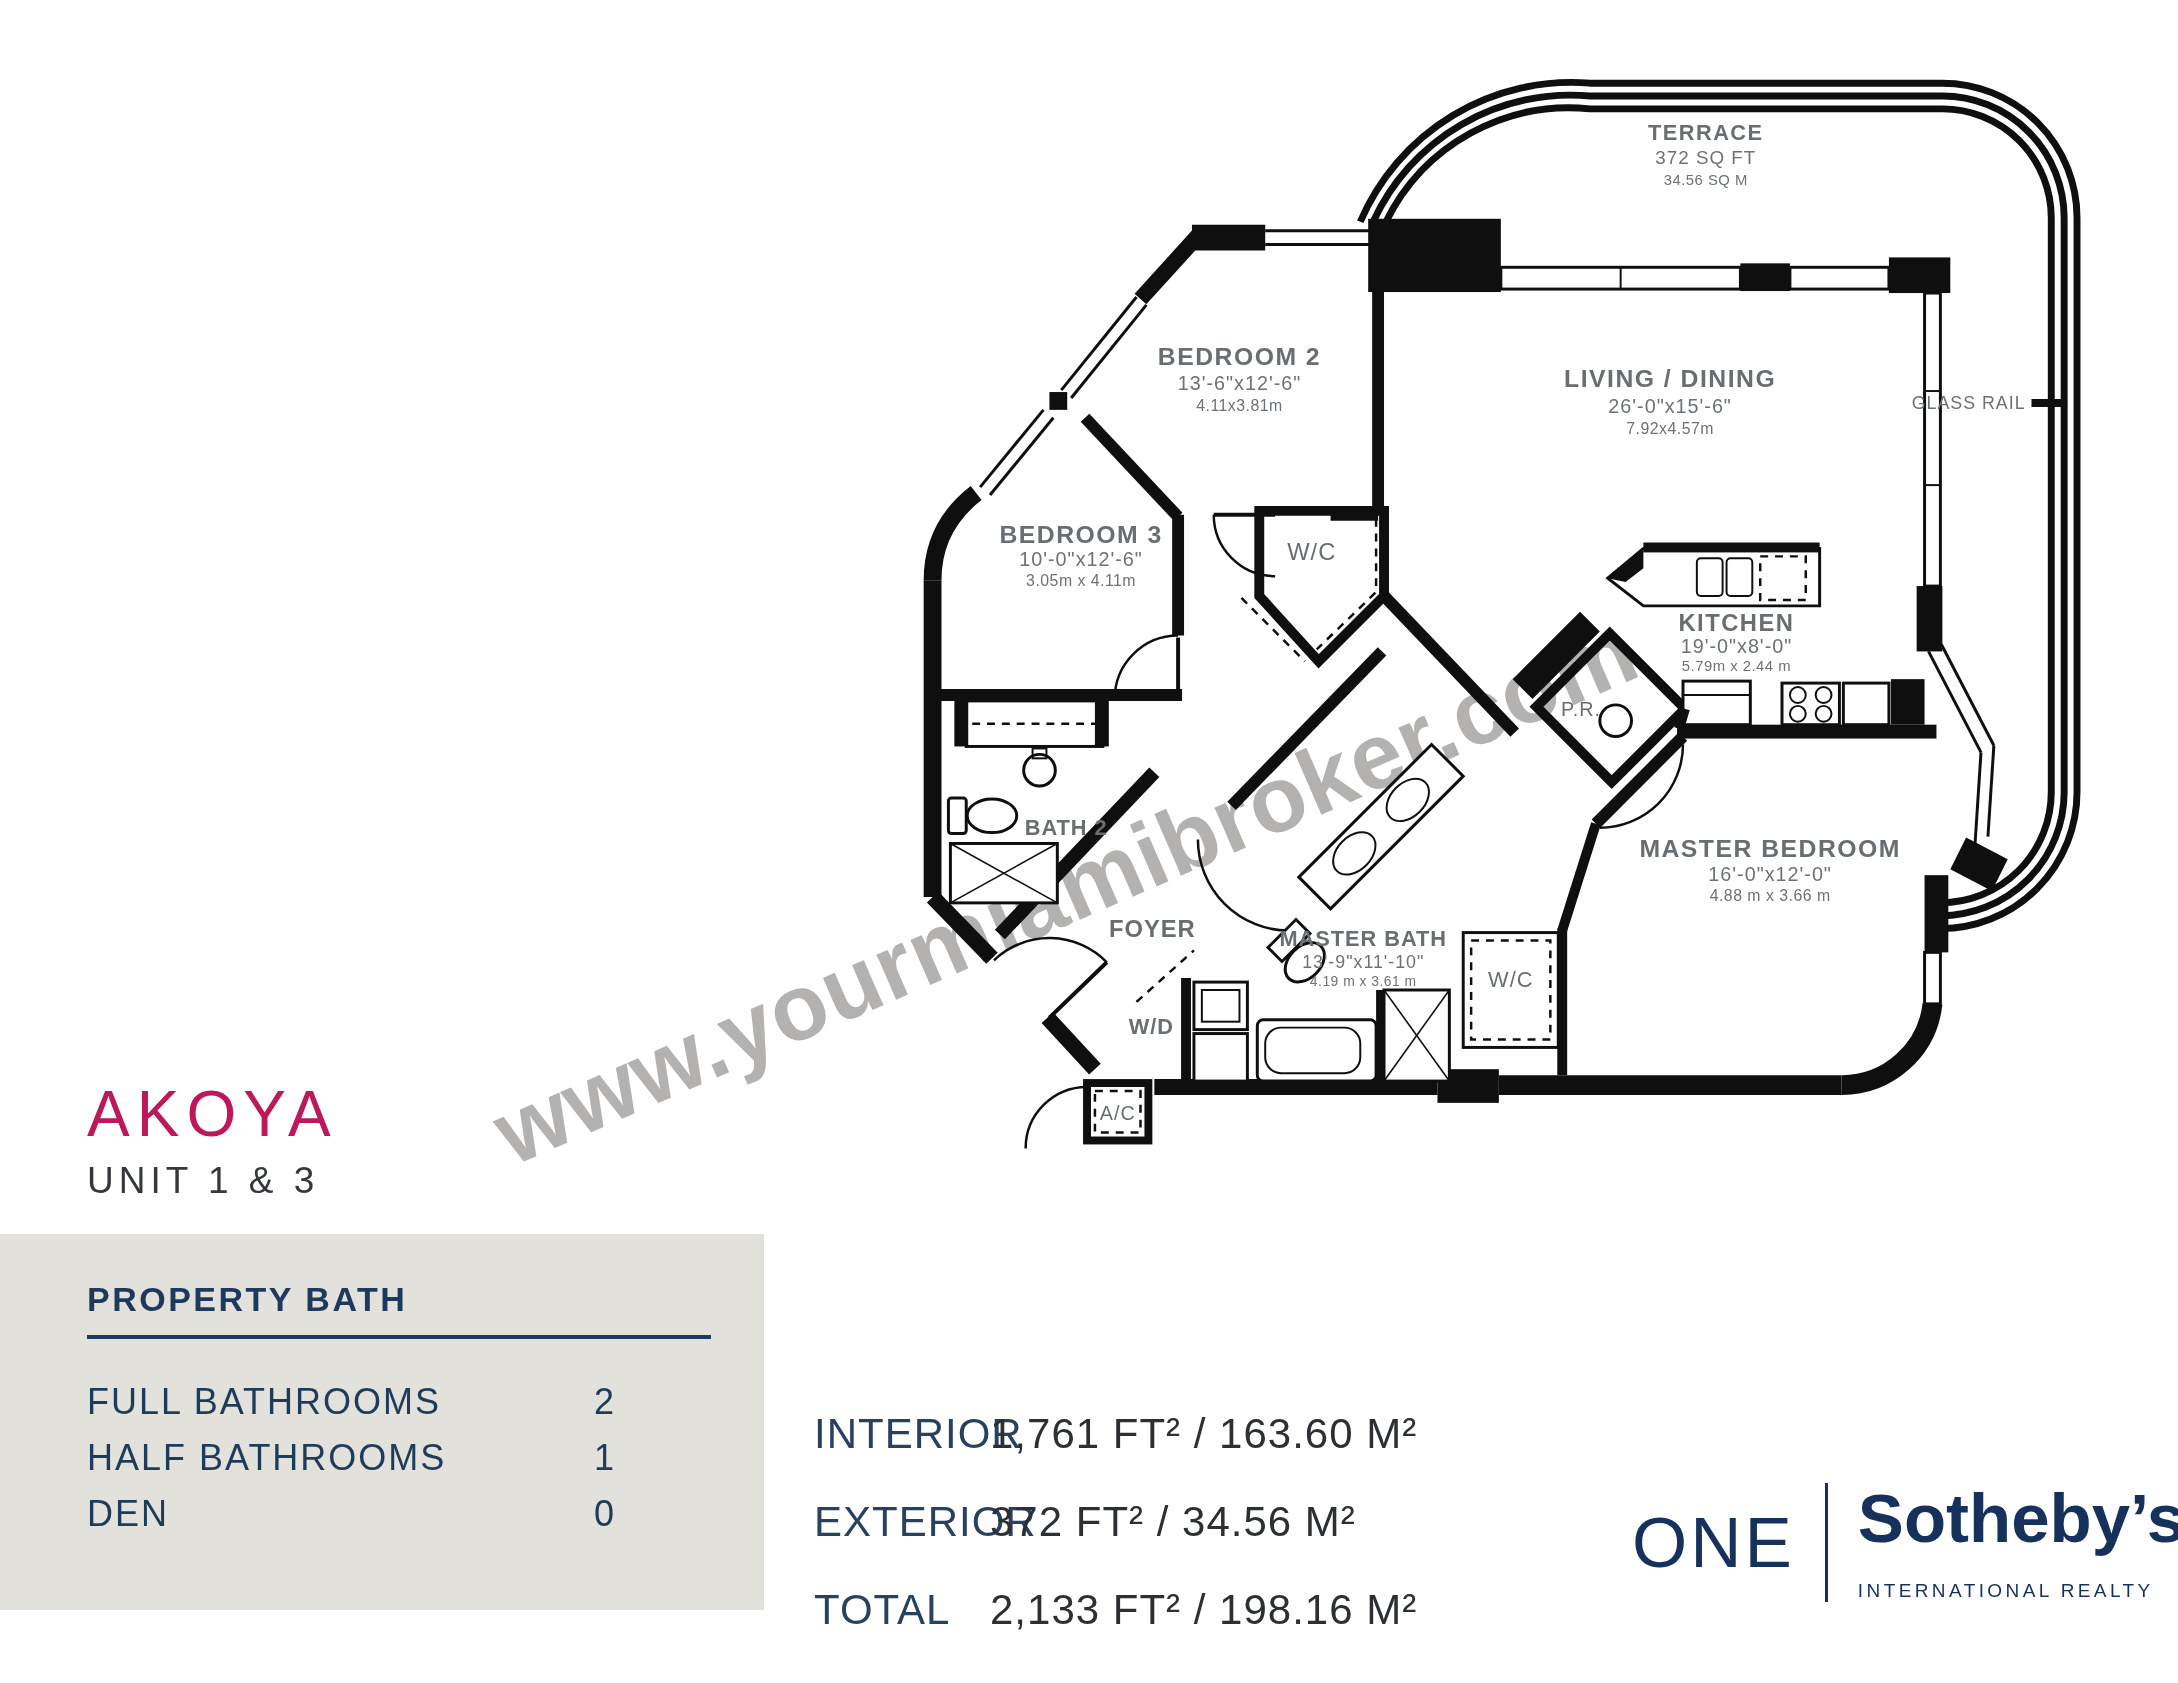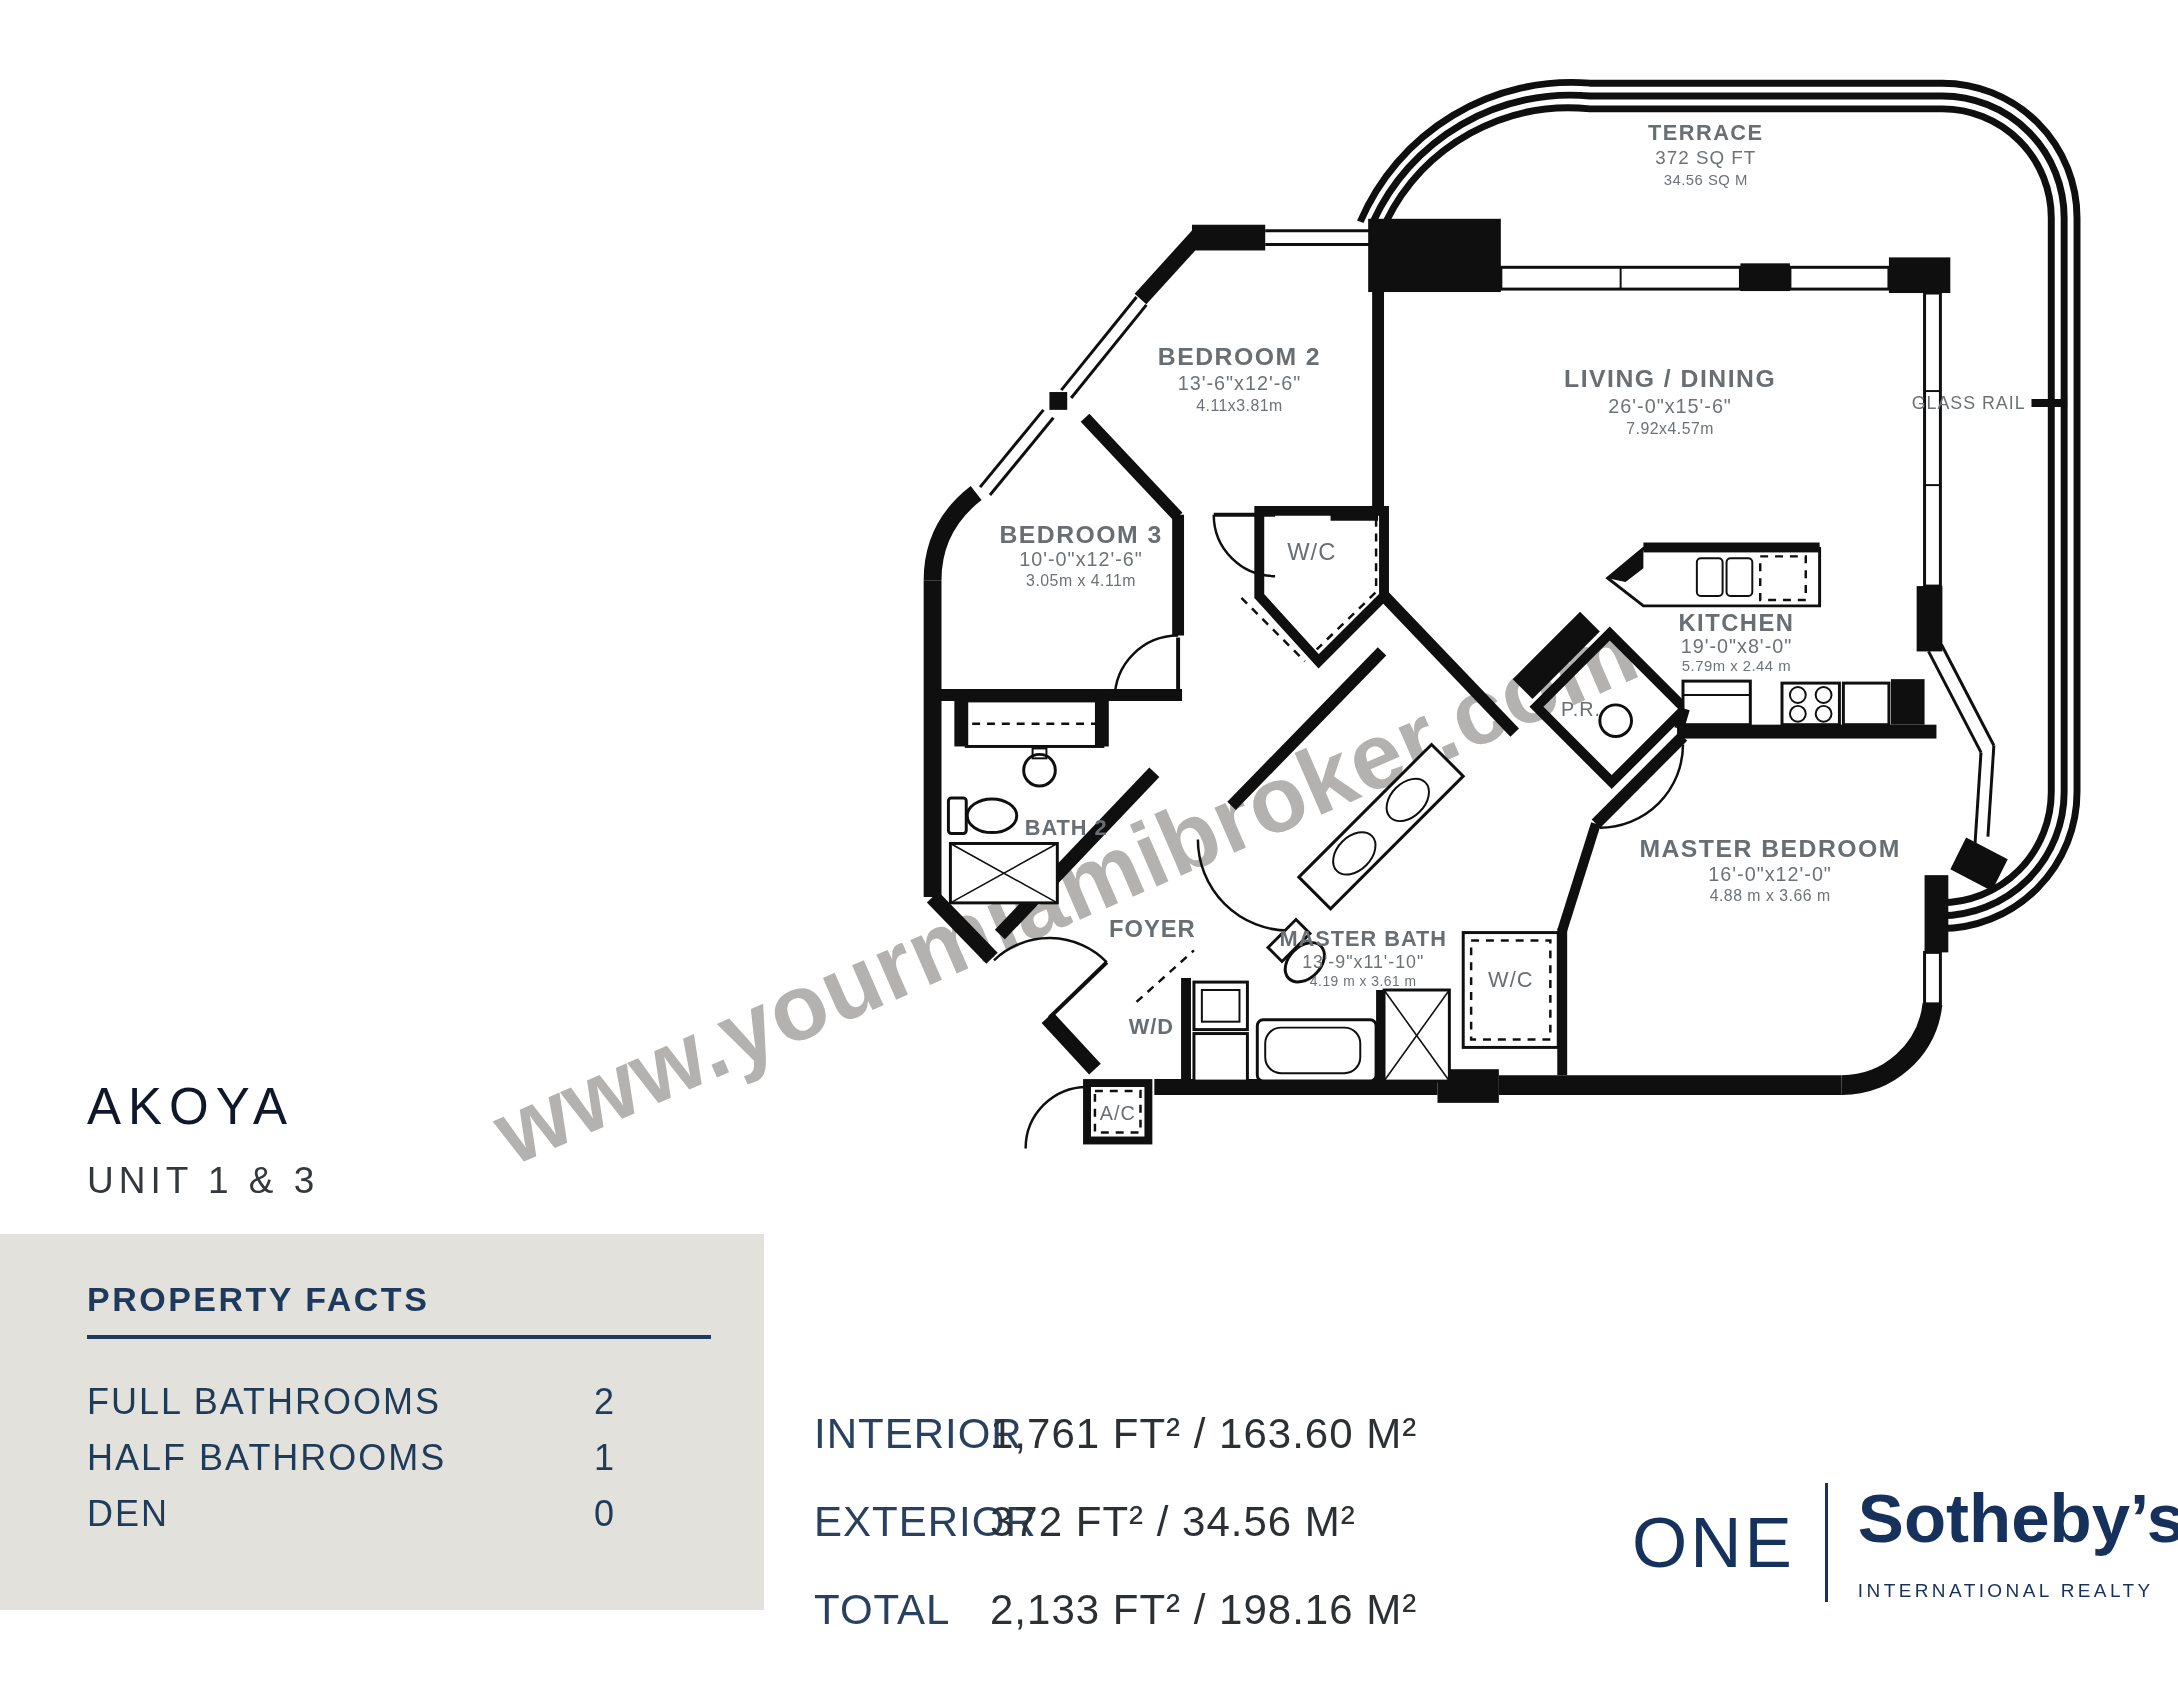--- a/index.html
+++ b/index.html
@@ -34,22 +34,22 @@
   text.rdim{font-family:"Liberation Sans",sans-serif;font-size:20px;fill:#6d7276;
             letter-spacing:1px;text-anchor:middle;}
   text.rdim2{font-family:"Liberation Sans",sans-serif;font-size:16px;fill:#6d7276;
              letter-spacing:.5px;text-anchor:middle;}
   text.rsmall{font-family:"Liberation Sans",sans-serif;font-weight:bold;font-size:22px;
               fill:#696e72;letter-spacing:1px;text-anchor:middle;}
   text.glass{font-family:"Liberation Sans",sans-serif;font-size:18px;fill:#6b7175;
              letter-spacing:1px;text-anchor:end;}
 
   
-  .brand-title{position:absolute;left:87px;top:1077px;font-size:51px;letter-spacing:7px;
-               color:#0f172a;z-index:3;}
+  .brand-title{position:absolute;left:87px;top:1077px;font-size:64px;letter-spacing:7px;
+               color:#be185d;z-index:3;}
   .brand-sub{position:absolute;left:87px;top:1160px;font-size:37px;letter-spacing:5px;
              color:#34383d;z-index:3;}
 
   
   .facts-panel{position:absolute;left:0;top:1234px;width:764px;height:376px;
                background:#e2e1dc;z-index:3;}
   .facts-heading{margin:46px 0 0 87px;width:624px;font-size:34px;font-weight:bold;
                  color:#1d3a5e;letter-spacing:2.5px;border-bottom:4px solid #1d3a5e;
                  padding-bottom:16px;}
   .facts-rows{margin:42px 0 0 87px;}
@@ -281,21 +281,21 @@
       <text class="rsmall" x="1526" y="997" style="font-weight:normal">W/C</text>
       <text class="rsmall" x="1129" y="1131" style="font-weight:normal;font-size:20px">A/C</text>
       <text class="glass" x="2046" y="413">GLASS RAIL</text>
     </g>
   </svg>
 
   <div class="brand-title">AKOYA</div>
   <div class="brand-sub">UNIT 1 &amp; 3</div>
 
   <div class="facts-panel">
-    <div class="facts-heading">PROPERTY FACTS</div>
+    <div class="facts-heading">PROPERTY BATH</div>
     <div class="facts-rows">
       <div class="frow">
         <span>FULL BATHROOMS</span>
         <span class="fvalue">2</span>
       </div>
       <div class="frow">
         <span>HALF BATHROOMS</span>
         <span class="fvalue">1</span>
       </div>
       <div class="frow">

